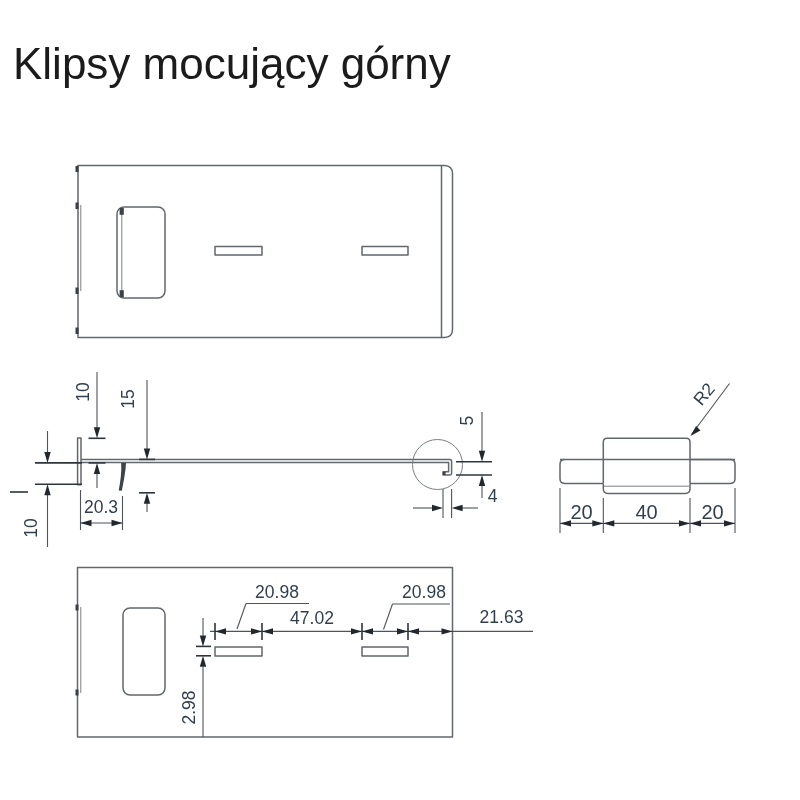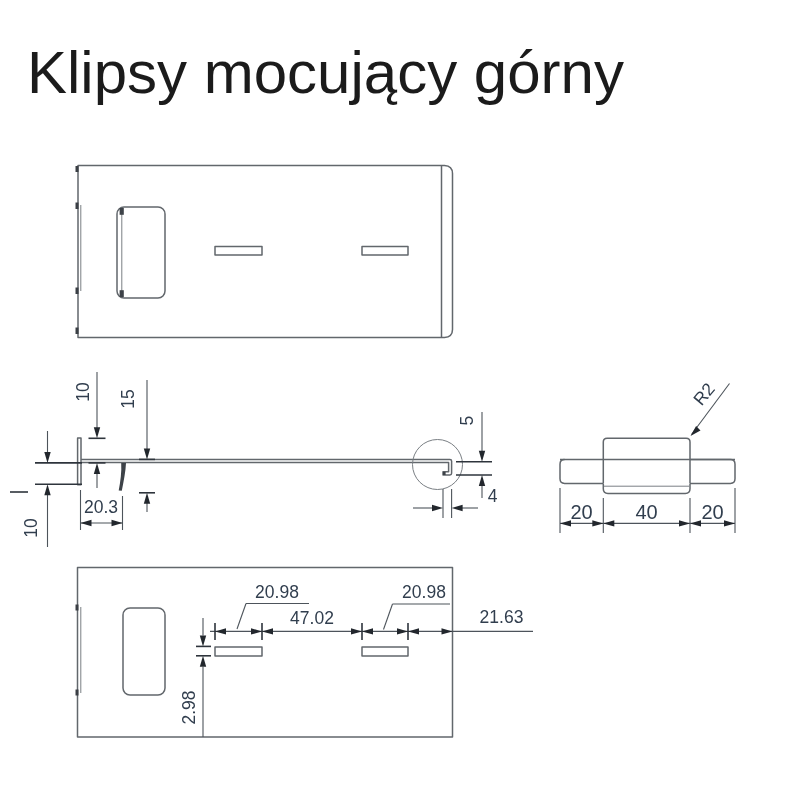--- a/index.html
+++ b/index.html
@@ -1,20 +1,20 @@
 <!DOCTYPE html>
 <html><head>
 <meta charset="utf-8">
 <style>
   html,body{margin:0;padding:0;background:#ffffff;}
   body{width:800px;height:800px;position:relative;font-family:"Liberation Sans",sans-serif;overflow:hidden;}
   .title{
-    position:absolute;left:27px;top:40px;
+    position:absolute;left:13px;top:40px;
     font-family:"Liberation Sans",sans-serif;
-    font-weight:300;font-size:60px;line-height:1.1;
+    font-weight:300;font-size:44px;line-height:1.1;
     color:#1b1b1b;letter-spacing:0px;white-space:nowrap;
   }
   svg{position:absolute;left:0;top:0;}
   .g   {stroke:#62676c;stroke-width:1.5;fill:none;stroke-linejoin:round;}
   .thin{stroke:#7a7f84;stroke-width:1;fill:none;}
   .nub {stroke:#3a3f45;stroke-width:3;fill:none;}
   .dkf {fill:#3d4248;stroke:none;}
   .dim {stroke:#4d545b;stroke-width:1.1;fill:none;}
   .tick{stroke:#2e343c;stroke-width:1.6;fill:none;}
   .ah  {fill:#22272d;stroke:none;}

